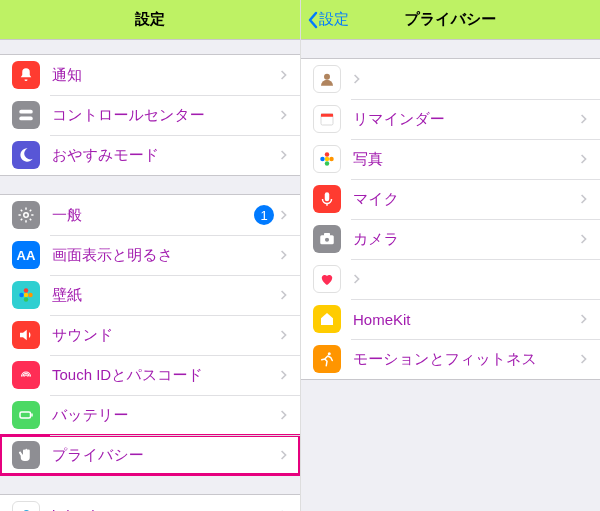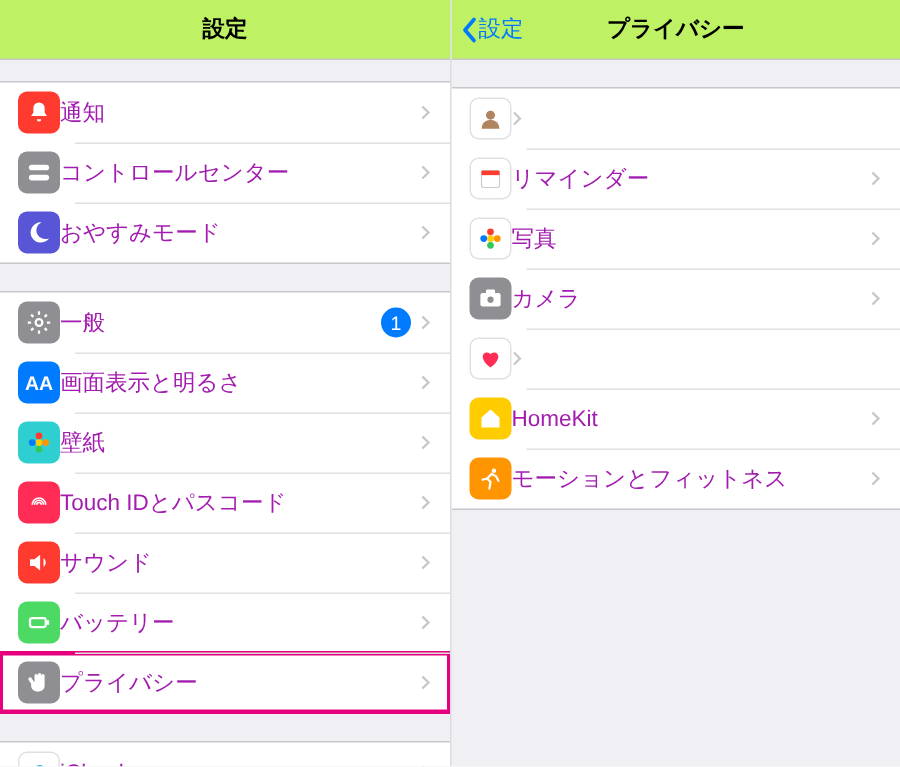--- a/index.html
+++ b/index.html
@@ -38,21 +38,21 @@
     height: 40px;
     padding-left: 12px;
     position: relative;
   }
   .row + .row::before {
     content: ""; position: absolute; left: 50px; right: 0; top: 0; height: 1px;
     background: #e0e0e3;
   }
   .icon {
     width: 28px; height: 28px; border-radius: 6px;
-    margin-right: 0;
+    margin-right: 12px;
     display: flex; align-items: center; justify-content: center;
     flex-shrink: 0;
     color: #fff; font-size: 16px;
   }
   .label { flex: 1; color: #a21caf; font-size: 15px; }
   .detail { color: #8e8e93; font-size: 14px; margin-right: 4px; }
   .chev { width: 8px; height: 12px; margin-right: 12px; flex-shrink: 0; }
   .chev path { stroke: #c7c7cc; stroke-width: 2; fill: none; }
   .badge {
     background: #007aff; color: #fff; border-radius: 10px;
@@ -149,37 +149,37 @@
               <circle cx="6" cy="12" r="3" fill="#007aff"></circle>
               <circle cx="18" cy="12" r="3" fill="#ff9500"></circle>
             </svg>
           </div>
           <div class="label">壁紙</div>
           <svg class="chev" viewBox="0 0 10 14">
             <path d="M2 2 L7 7 L2 12"></path>
           </svg>
         </div>
         <div class="row">
+          <div class="icon bg-red">
+            <svg viewBox="0 0 24 24">
+              <path d="M4 9v6h4l5 4V5L8 9H4z M16 8a5 5 0 0 1 0 8" fill="#fff"></path>
+            </svg>
+          </div>
+          <div class="label">サウンド</div>
+          <svg class="chev" viewBox="0 0 10 14">
+            <path d="M2 2 L7 7 L2 12"></path>
+          </svg>
+        </div>
+        <div class="row">
           <div class="icon bg-pinkT">
             <svg viewBox="0 0 24 24">
               <path d="M6 14a6 6 0 0 1 12 0 M8 14a4 4 0 0 1 8 0 M10 14a2 2 0 0 1 4 0" fill="none" stroke="#fff" stroke-width="1.5"></path>
             </svg>
           </div>
           <div class="label">Touch IDとパスコード</div>
-          <svg class="chev" viewBox="0 0 10 14">
-            <path d="M2 2 L7 7 L2 12"></path>
-          </svg>
-        </div>
-        <div class="row">
-          <div class="icon bg-red">
-            <svg viewBox="0 0 24 24">
-              <path d="M4 9v6h4l5 4V5L8 9H4z M16 8a5 5 0 0 1 0 8" fill="#fff"></path>
-            </svg>
-          </div>
-          <div class="label">サウンド</div>
           <svg class="chev" viewBox="0 0 10 14">
             <path d="M2 2 L7 7 L2 12"></path>
           </svg>
         </div>
         <div class="row">
           <div class="icon bg-green">
             <svg viewBox="0 0 24 24">
               <rect x="4" y="8" width="14" height="8" rx="2" fill="none" stroke="#fff" stroke-width="2"></rect>
               <rect x="19" y="10" width="2" height="4" fill="#fff"></rect>
             </svg>
@@ -261,20 +261,32 @@
               <circle cx="6" cy="12" r="3" fill="#007aff"></circle>
               <circle cx="18" cy="12" r="3" fill="#ff9500"></circle>
             </svg>
           </div>
           <div class="label">写真</div>
           <svg class="chev" viewBox="0 0 10 14">
             <path d="M2 2 L7 7 L2 12"></path>
           </svg>
         </div>
         <div class="row">
+          <div class="icon bg-red">
+            <svg viewBox="0 0 24 24">
+              <rect x="9" y="3" width="6" height="12" rx="3" fill="#fff"></rect>
+              <path d="M6 12a6 6 0 0 0 12 0M12 18v3" stroke="#fff" stroke-width="2" fill="none"></path>
+            </svg>
+          </div>
+          <div class="label">マイク</div>
+          <svg class="chev" viewBox="0 0 10 14">
+            <path d="M2 2 L7 7 L2 12"></path>
+          </svg>
+        </div>
+        <div class="row">
           <div class="icon bg-grey">
             <svg viewBox="0 0 24 24">
               <rect x="3" y="7" width="18" height="12" rx="2" fill="#fff"></rect>
               <circle cx="12" cy="13" r="3.5" fill="#8e8e93" stroke="#fff" stroke-width="1.5"></circle>
               <rect x="8" y="4" width="8" height="4" rx="1" fill="#fff"></rect>
             </svg>
           </div>
           <div class="label">カメラ</div>
           <svg class="chev" viewBox="0 0 10 14">
             <path d="M2 2 L7 7 L2 12"></path>

